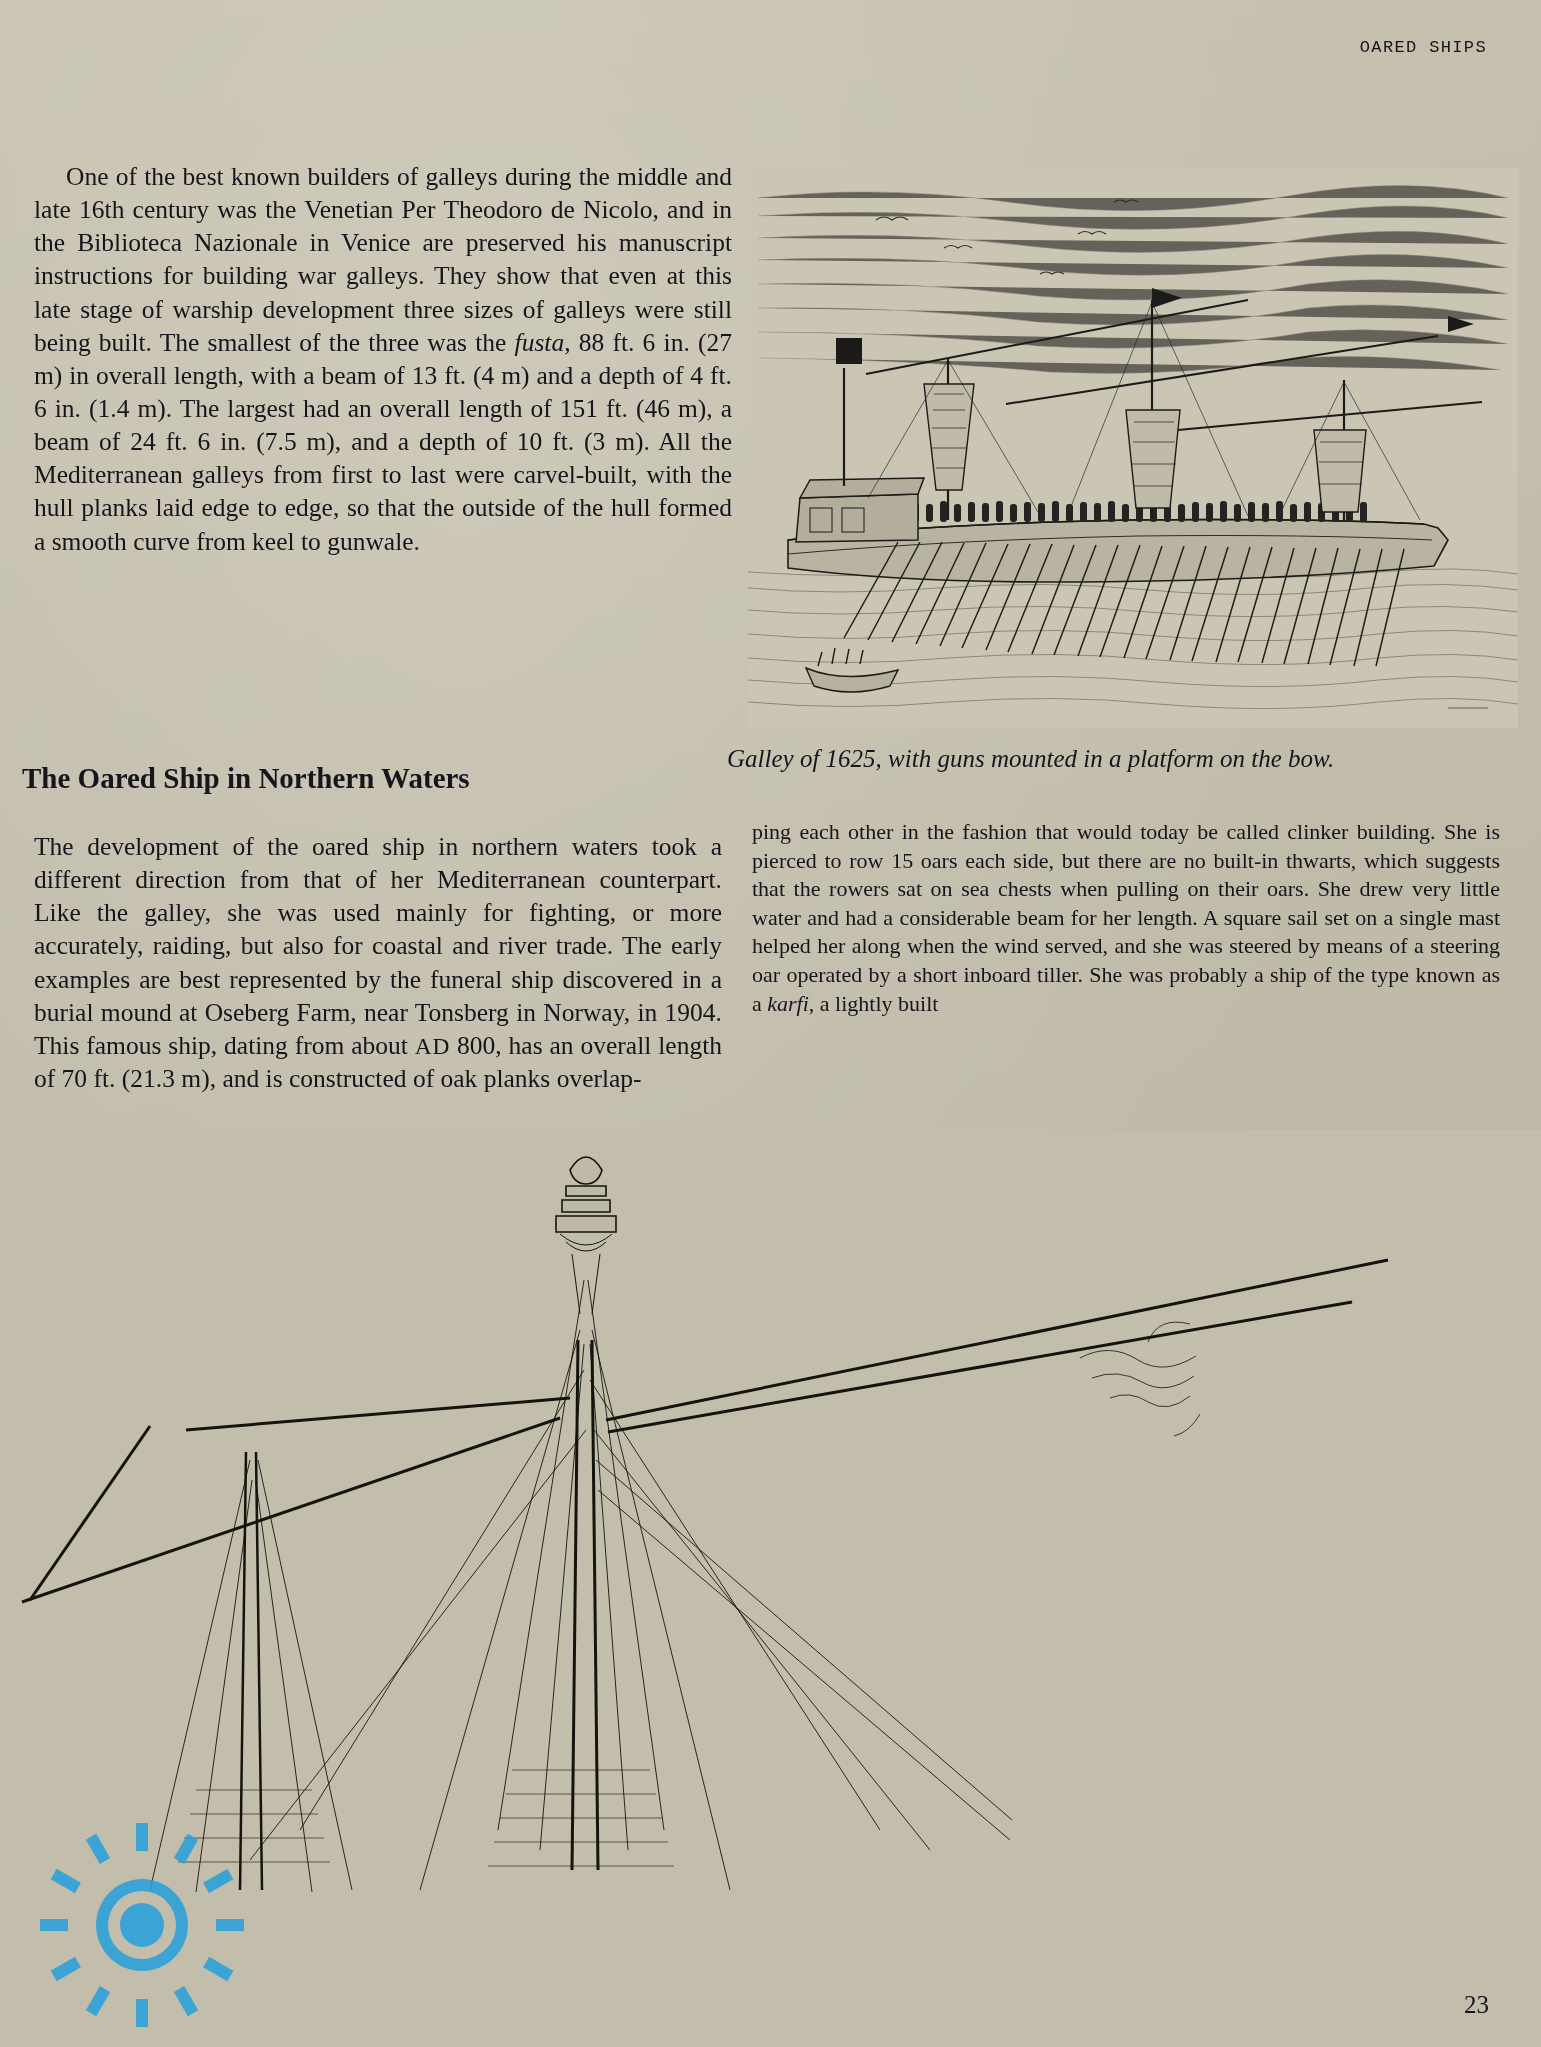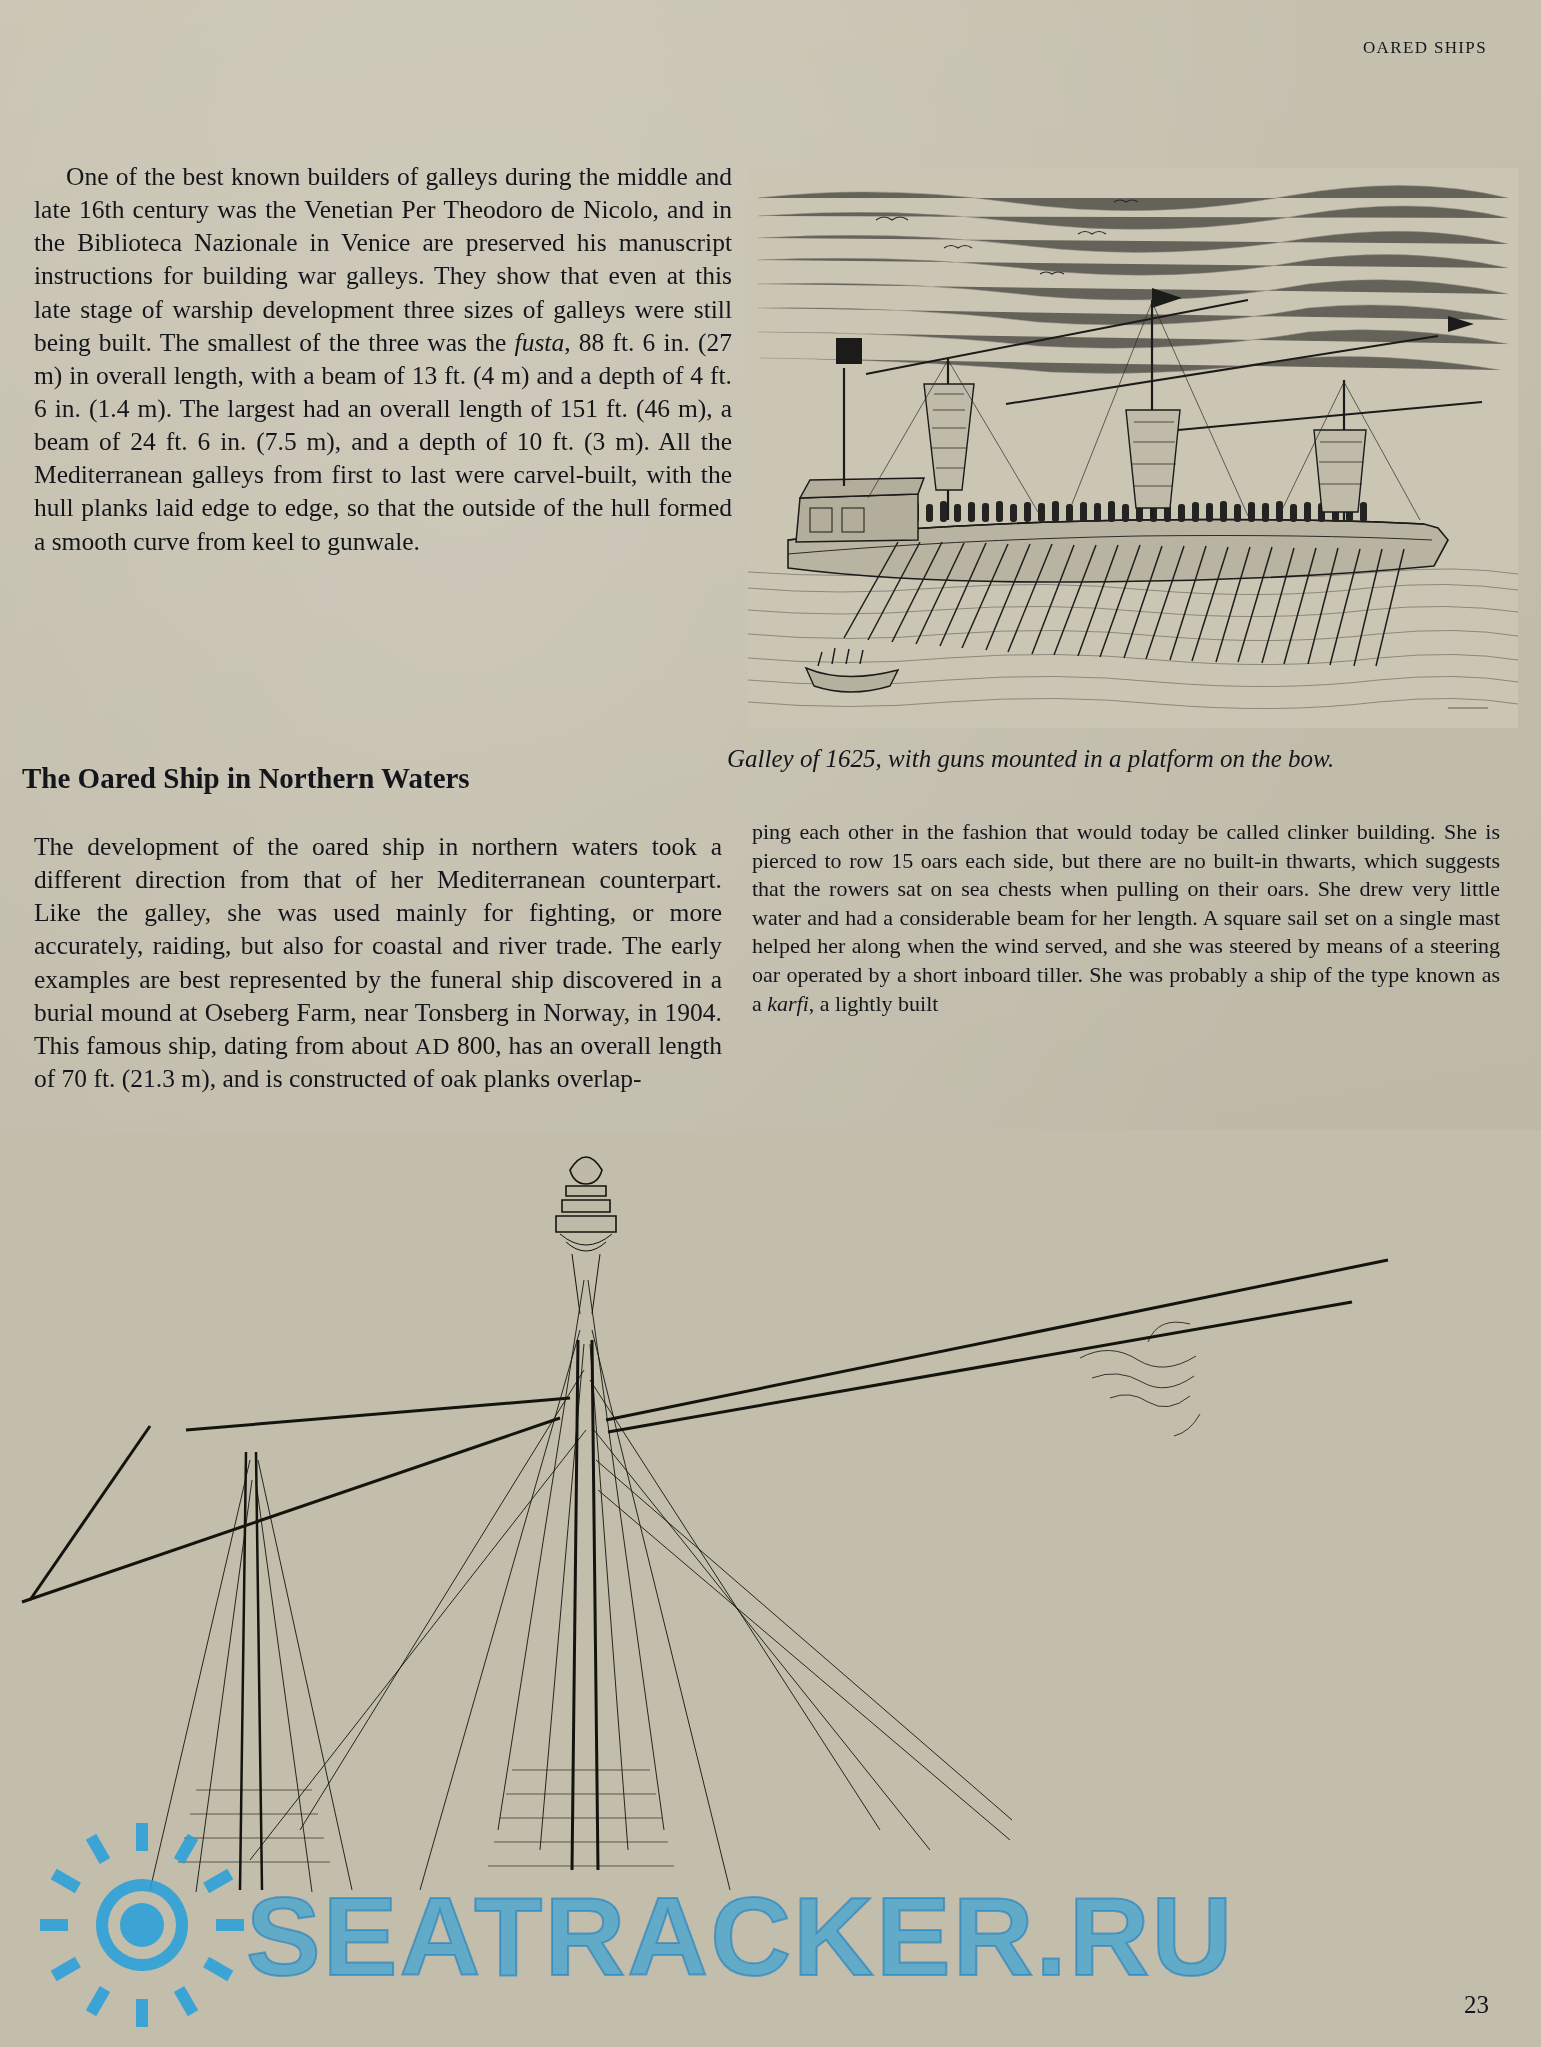--- a/index.html
+++ b/index.html
@@ -26,21 +26,21 @@
     pointer-events: none;
   }
   .running-head {
     position: absolute;
     top: 38px;
     right: 54px;
     font-size: 17px;
     letter-spacing: 0.08em;
     font-variant: small-caps;
     text-transform: uppercase;
-    font-family: Liberation Serif, serif;
+    font-family: Liberation Mono, monospace;
   }
   .col-left-top {
     position: absolute;
     left: 22px;
     top: 160px;
     width: 710px;
     font-size: 25.5px;
     line-height: 1.30;
     text-align: justify;
     text-justify: inter-word;
@@ -514,17 +514,16 @@
           <rect x="98" y="2" width="12" height="28" transform="rotate(150 104 104)"></rect>
           <rect x="98" y="178" width="12" height="28" transform="rotate(30 104 104)"></rect>
           <rect x="98" y="178" width="12" height="28" transform="rotate(60 104 104)"></rect>
           <rect x="98" y="178" width="12" height="28" transform="rotate(120 104 104)"></rect>
           <rect x="98" y="178" width="12" height="28" transform="rotate(150 104 104)"></rect>
         </g>
         <circle cx="104" cy="104" r="34" fill="#c3bdab"></circle>
         <circle cx="104" cy="104" r="22" fill="#25a0dc"></circle>
       </g>
     </svg>
-    <div class="wm-text">SEATRACKER.RU</div>
   </div>
 
   <div class="page-number">23</div>
 </div>
 
 </body></html>

